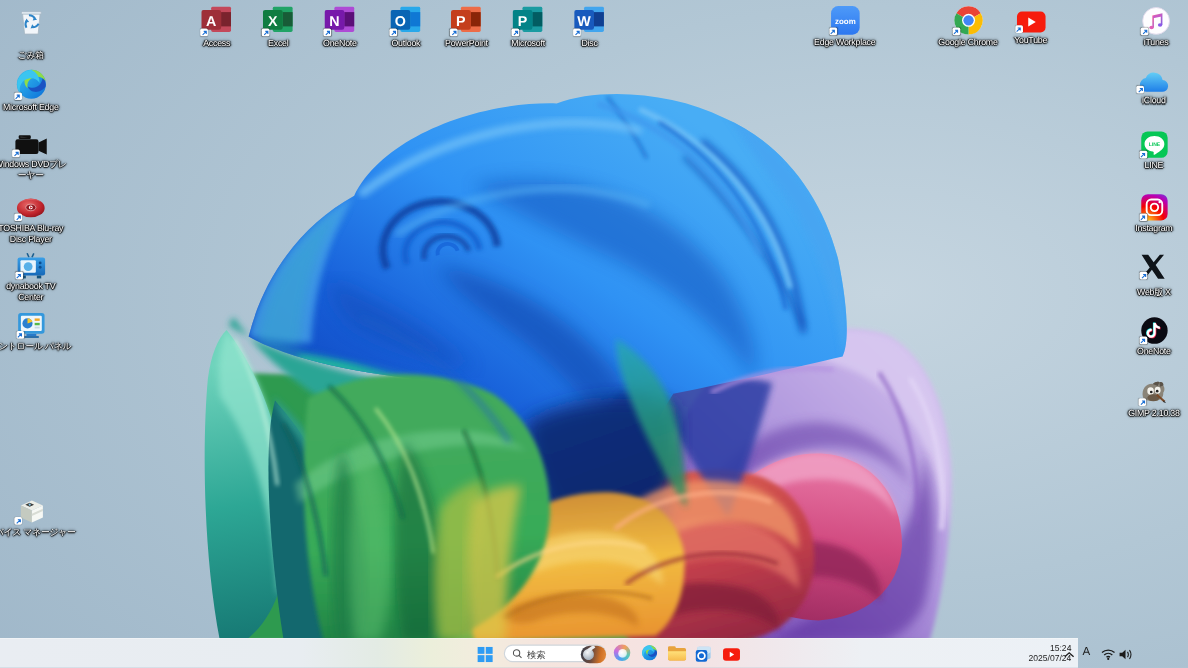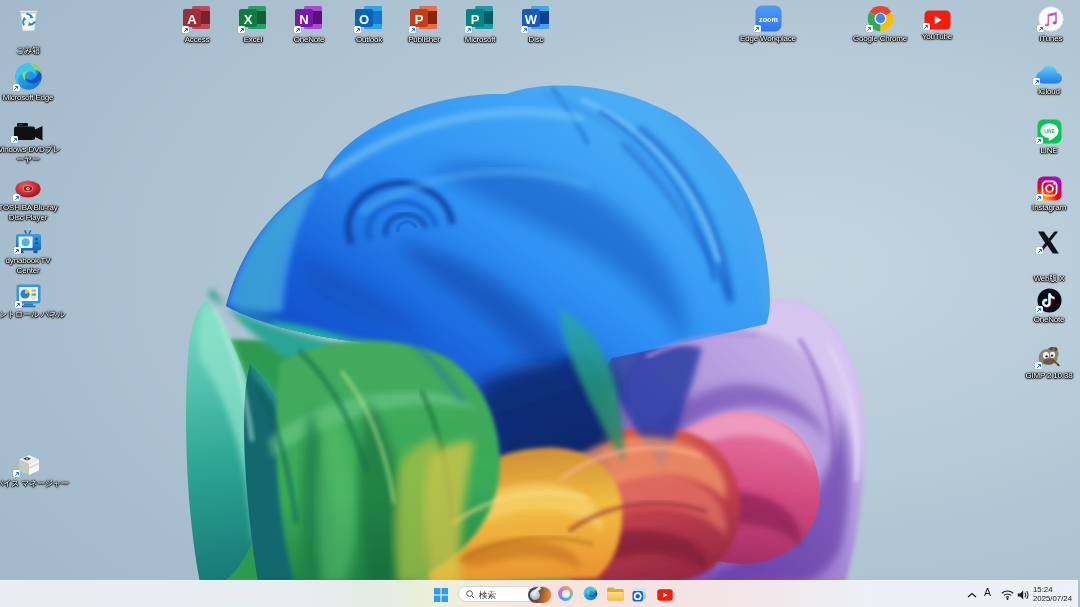--- a/index.html
+++ b/index.html
@@ -1,16 +1,16 @@
 <!DOCTYPE html>
 <html><head><meta charset="utf-8">
 <style>
 html,body{margin:0;padding:0;width:1080px;height:607px;overflow:hidden;background:#b0c4d3;font-family:"Liberation Sans",sans-serif;}
 #wall{position:absolute;left:0;top:0;width:1080px;height:607px;}
-#bar{position:absolute;left:0;bottom:0;width:1078px;height:27px;
+#bar{position:absolute;left:0;bottom:0;width:980px;height:27px;
 background:linear-gradient(90deg,#e9edf2 0%,#e8edf1 28%,#e3ebe4 35%,#ecefdb 40%,#f3ecde 45%,#f5e5de 50%,#f6e3e0 57%,#f4e3e3 64%,#f0e8ec 72%,#edf0f4 80%,#ecf1f6 100%);
 border-top:1px solid rgba(255,255,255,.35);box-sizing:border-box;}
 .ic{position:absolute;display:flex;flex-direction:column;align-items:center;width:70px;margin-left:-35px;}
 .g{height:27px;display:flex;align-items:flex-end;justify-content:center;position:relative;}
 .lb{font-size:8px;color:#fff;text-shadow:0 1px 1px #000,0 0 2px #000,1px 0 1px rgba(0,0,0,.85),-1px 0 1px rgba(0,0,0,.85),0 0 3px rgba(0,0,0,.8);text-align:center;line-height:9.5px;margin-top:3px;white-space:nowrap;letter-spacing:-0.2px;}
 .sc{position:absolute;left:-1px;bottom:0;width:7px;height:7px;background:#fff;border-radius:1.5px;box-shadow:0 0 1px rgba(0,0,0,.4);}
 .sc svg{position:absolute;left:0.5px;top:0.5px;}
 </style></head>
 <body>
 <svg id="wall" viewBox="0 0 1080 607" preserveAspectRatio="none">
@@ -419,21 +419,21 @@
 <rect x="18" y="5" width="9" height="13" fill="#8A2508"></rect>
 <rect x="0" y="3" width="18" height="18" rx="2" fill="#C43E1C"></rect>
 <text x="9" y="17.5" font-family="Liberation Sans,sans-serif" font-size="13" font-weight="bold" fill="#fff" text-anchor="middle">P</text>
 </svg>
       <span class="sc">
         <svg width="6" height="6" viewBox="0 0 6 6">
           <path d="M1.2,4.8 L4.2,1.8 M2.2,1.5 h2.3 v2.3" stroke="#1a6fd4" stroke-width="1" fill="none"></path>
         </svg>
       </span>
     </div>
-    <div class="lb" style="margin-top:2px">Publisher</div>
+    <div class="lb" style="margin-top:2px">PowerPoint</div>
   </div>
 <div class="ic" style="left:480px;top:5px;width:70px;margin-left:-35px">
     <div class="g" style="height:28px">
       <svg width="28" height="27" viewBox="0 0 28 27">
 <rect x="9" y="0" width="18" height="23" rx="1.5" fill="#1A9BA1"></rect>
 <rect x="18" y="5" width="9" height="13" fill="#025D62"></rect>
 <rect x="0" y="3" width="18" height="18" rx="2" fill="#038387"></rect>
 <text x="9" y="17.5" font-family="Liberation Sans,sans-serif" font-size="13" font-weight="bold" fill="#fff" text-anchor="middle">P</text>
 </svg>
       <span class="sc">
@@ -572,21 +572,21 @@
       <svg width="24" height="23" viewBox="0 0 24 23">
 <path d="M0.8,0.5 h6 l5,7 5.6,-7 h3.8 l-7.6,9.5 8.2,12.5 h-6 l-5.6,-8.2 -6.6,8.2 h-3.8 l8.4,-10.4 Z" fill="#0f1419"></path>
 <path d="M3.6,2 l14.5,19.5 h2.6 L6.2,2 Z" fill="#fff" opacity="0"></path>
 </svg>
       <span class="sc">
         <svg width="6" height="6" viewBox="0 0 6 6">
           <path d="M1.2,4.8 L4.2,1.8 M2.2,1.5 h2.3 v2.3" stroke="#1a6fd4" stroke-width="1" fill="none"></path>
         </svg>
       </span>
     </div>
-    <div class="lb" style="margin-top:20px">Web版 X</div>
+    <div class="lb" style="margin-top:7px">Web版 X</div>
   </div>
 <div class="ic" style="left:1049px;top:287px;width:70px;margin-left:-35px">
     <div class="g" style="height:26px">
       <svg width="25" height="25" viewBox="0 0 25 25">
 <circle cx="12.5" cy="12.5" r="12" fill="#0a0a12"></circle>
 <path d="M12.6,5.6 v9.4 a3.1,3.1 0 1 1 -2.6,-3.05 M12.6,5.6 a5.6,5.6 0 0 0 4.8,4.4" stroke="#25f4ee" stroke-width="2" fill="none" transform="translate(-0.5,-0.4)"></path>
 <path d="M12.6,5.6 v9.4 a3.1,3.1 0 1 1 -2.6,-3.05 M12.6,5.6 a5.6,5.6 0 0 0 4.8,4.4" stroke="#fe2c55" stroke-width="2" fill="none" transform="translate(0.6,0.5)"></path>
 <path d="M12.6,5.6 v9.4 a3.1,3.1 0 1 1 -2.6,-3.05 M12.6,5.6 a5.6,5.6 0 0 0 4.8,4.4" stroke="#fff" stroke-width="2" fill="none"></path>
 </svg>
       <span class="sc">
@@ -668,14 +668,14 @@
 <svg width="13" height="10" viewBox="0 0 13 10" style="position:absolute;left:1001px;top:9px">
 <path d="M0.8,3.2 a8.5,8.5 0 0 1 11.4,0" stroke="#1b1b1b" stroke-width="1.2" fill="none"></path>
 <path d="M2.8,5.4 a5.6,5.6 0 0 1 7.4,0" stroke="#1b1b1b" stroke-width="1.2" fill="none"></path>
 <path d="M4.9,7.4 a2.6,2.6 0 0 1 3.2,0" stroke="#1b1b1b" stroke-width="1.2" fill="none"></path>
 <circle cx="6.5" cy="9" r="1" fill="#1b1b1b"></circle>
 </svg>
 <svg width="12" height="10" viewBox="0 0 12 10" style="position:absolute;left:1017px;top:9px">
 <path d="M0.8,3.4 h2.4 l3,-2.8 v8.8 l-3,-2.8 h-2.4 Z" fill="#1b1b1b"></path>
 <path d="M8,2.6 a4.4,4.4 0 0 1 0,4.8 M9.8,1 a7,7 0 0 1 0,8" stroke="#1b1b1b" stroke-width="1" fill="none"></path>
 </svg>
-<div style="position:absolute;right:6px;top:5px;text-align:left;font-size:7.8px;line-height:8.6px;color:#1b1b1b">15:24<br>2025/07/24</div>
+<div style="position:absolute;right:6px;top:5px;text-align:right;font-size:7.8px;line-height:8.6px;color:#1b1b1b">15:24<br>2025/07/24</div>
 </div>
 
 </body></html>

